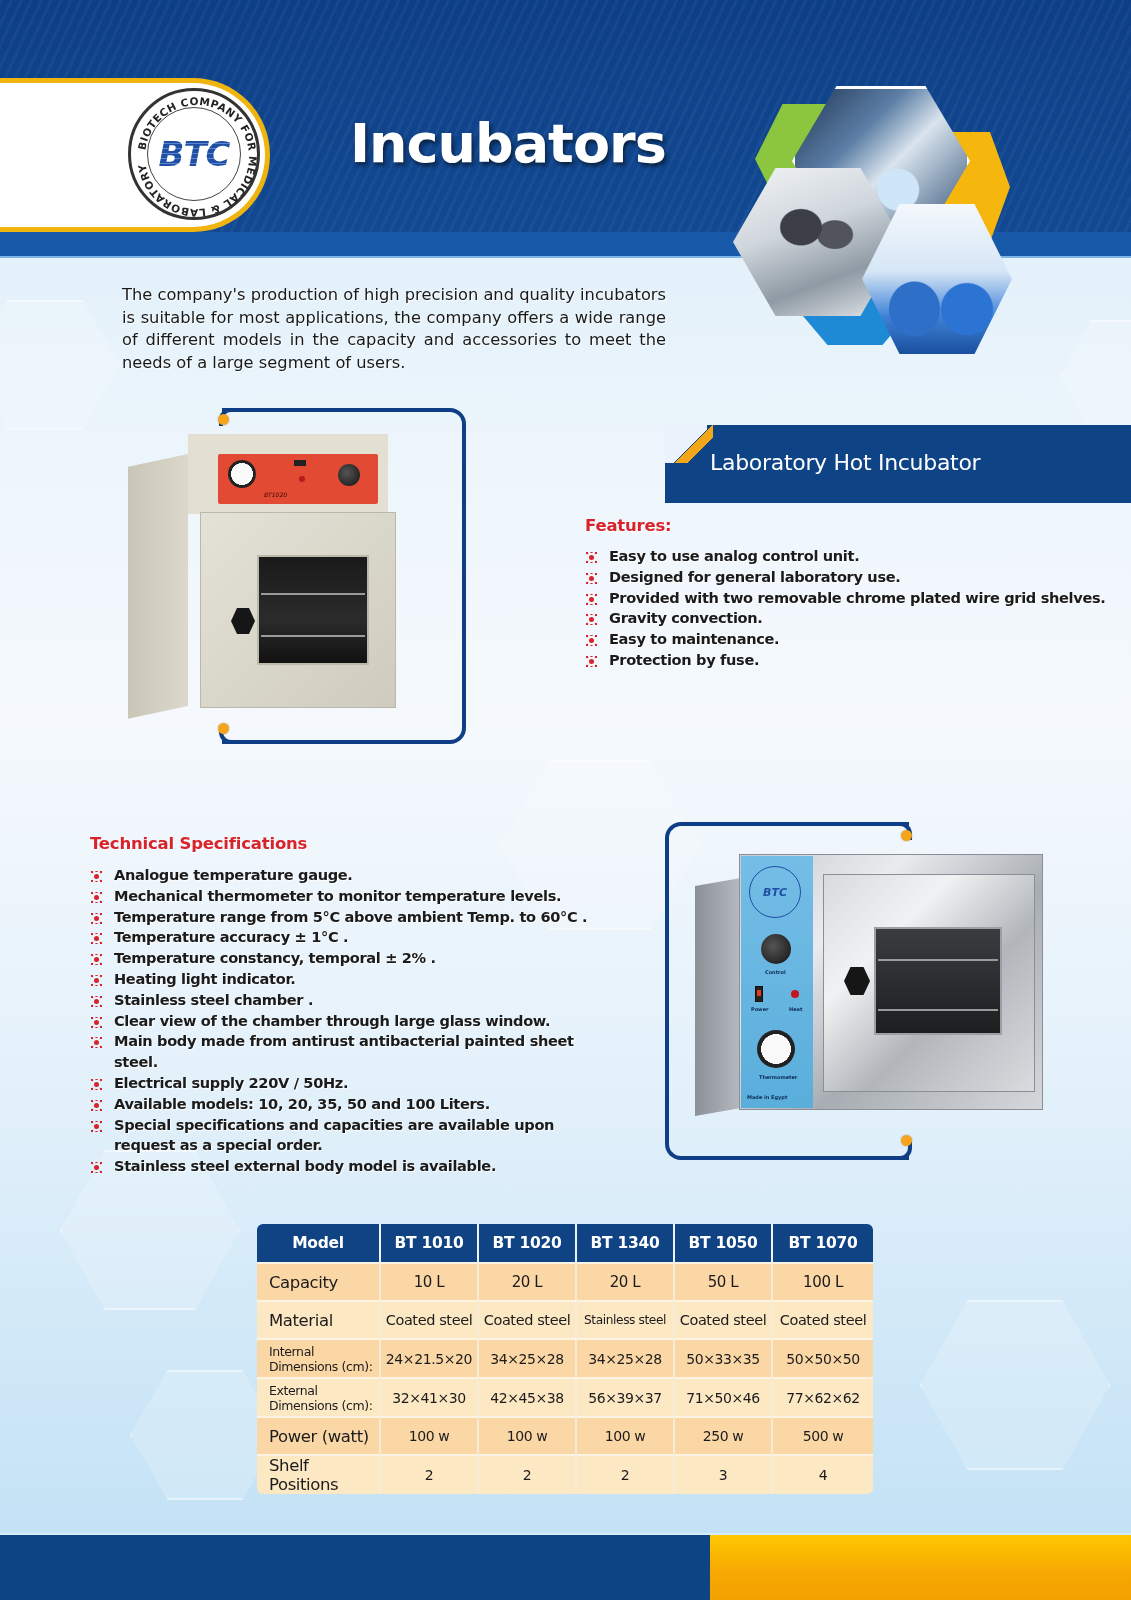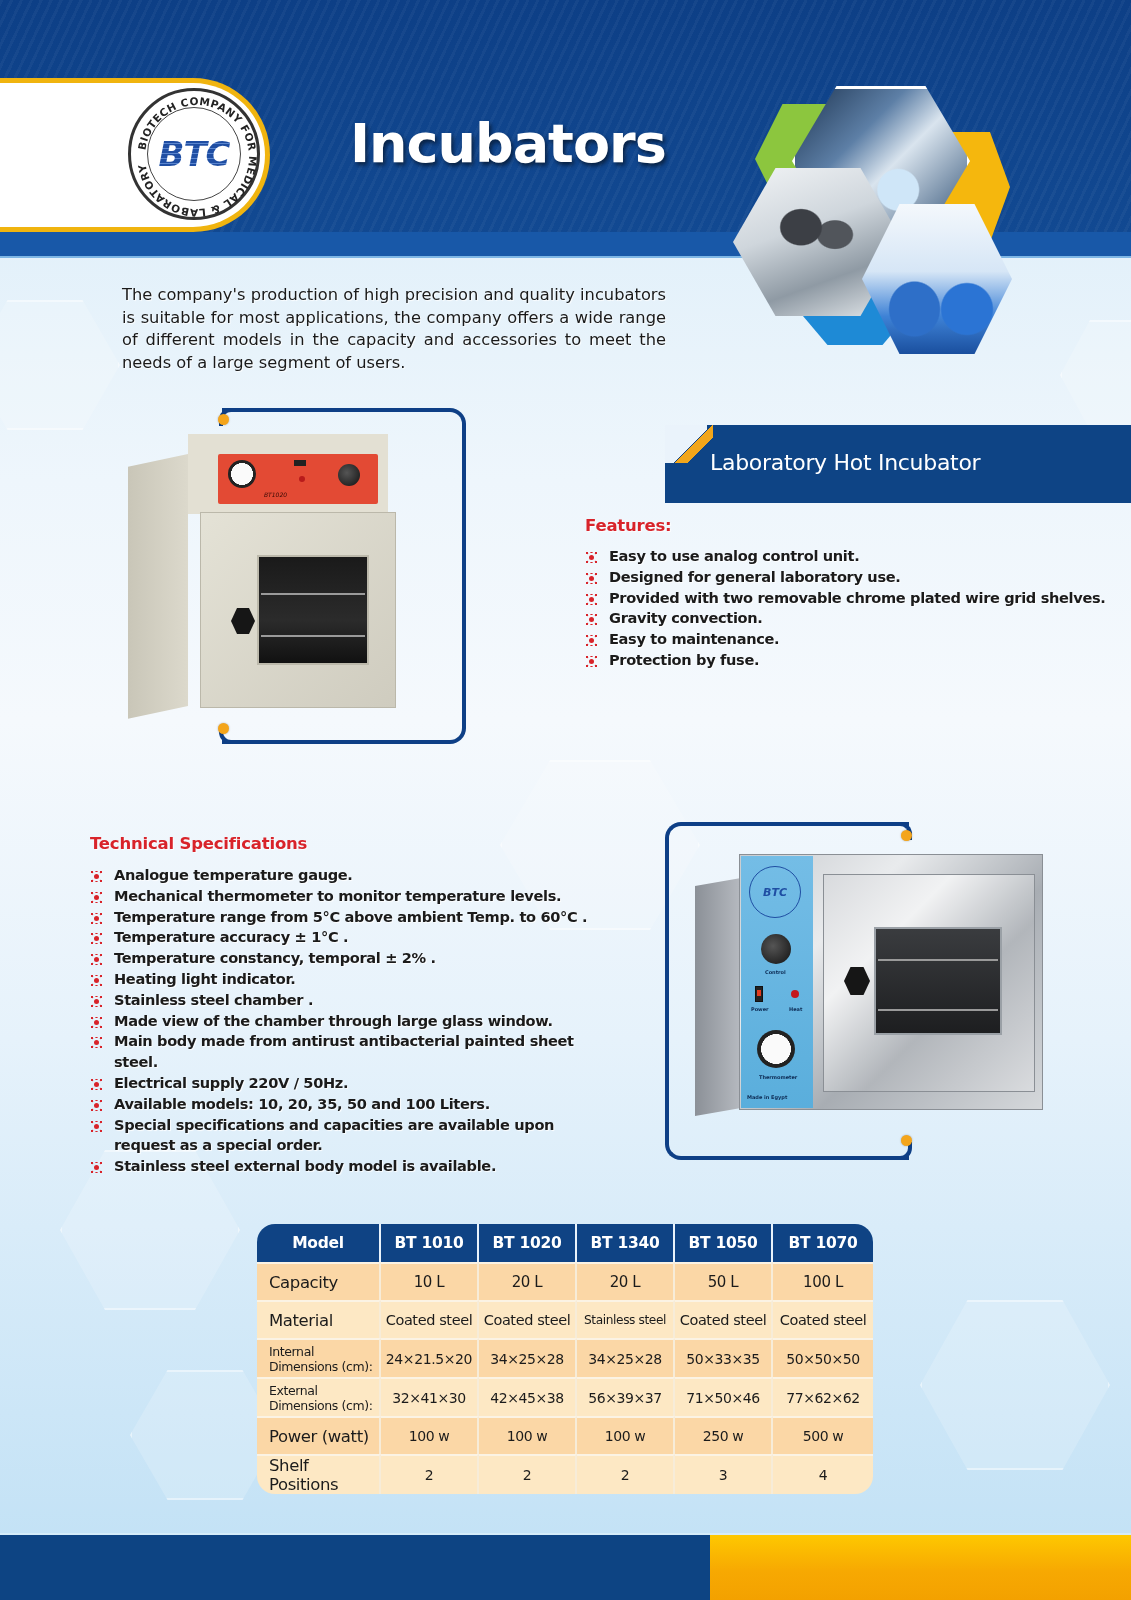--- a/index.html
+++ b/index.html
@@ -162,21 +162,21 @@
       radial-gradient(circle at 90% 10%, #d8232a 0 1.2px, transparent 1.5px),
       radial-gradient(circle at 10% 90%, #d8232a 0 1.2px, transparent 1.5px),
       radial-gradient(circle at 90% 90%, #d8232a 0 1.2px, transparent 1.5px),
       radial-gradient(circle at 50% 0%, #d8232a 0 1px, transparent 1.3px),
       radial-gradient(circle at 50% 100%, #d8232a 0 1px, transparent 1.3px);
   }
   
   .spec-table {
     position: absolute; left: 257px; top: 1224px; width: 616px;
     border-collapse: separate; border-spacing: 0;
-    border-radius: 18px; overflow: hidden;
+    border-radius: 6px; overflow: hidden;
   }
   .spec-table th {
     background: #0f4384; color: #fff; font-weight: bold; font-size: 15.5px;
     height: 38px; border-right: 2px solid #e9f2fa; letter-spacing: -0.3px;
   }
   .spec-table th:last-child, .spec-table td:last-child { border-right: none; }
   .spec-table td {
     text-align: center; font-size: 14px; color: #1b1b1b; border-right: 2px solid #f7ecd8;
     border-top: 2px solid #fbf3e4; letter-spacing: -0.4px;
   }
@@ -272,21 +272,21 @@
 
 <h3 class="section-heading" style="left:90px;top:834px;">Technical Specifications</h3>
 <ul class="bullet-list" style="left:91px;top:865px;width:510px;">
   <li><span class="bullet-icon"></span><span>Analogue temperature gauge.</span></li>
   <li><span class="bullet-icon"></span><span>Mechanical thermometer to monitor temperature levels.</span></li>
   <li><span class="bullet-icon"></span><span>Temperature range from 5°C above ambient Temp. to 60°C .</span></li>
   <li><span class="bullet-icon"></span><span>Temperature accuracy ± 1°C .</span></li>
   <li><span class="bullet-icon"></span><span>Temperature constancy, temporal ± 2% .</span></li>
   <li><span class="bullet-icon"></span><span>Heating light indicator.</span></li>
   <li><span class="bullet-icon"></span><span>Stainless steel chamber .</span></li>
-  <li><span class="bullet-icon"></span><span>Made view of the chamber through large glass window.</span></li>
+  <li><span class="bullet-icon"></span><span>Clear view of the chamber through large glass window.</span></li>
   <li><span class="bullet-icon"></span><span>Main body made from antirust antibacterial painted sheet steel.</span></li>
   <li><span class="bullet-icon"></span><span>Electrical supply 220V / 50Hz.</span></li>
   <li><span class="bullet-icon"></span><span>Available models: 10, 20, 35, 50 and 100 Liters.</span></li>
   <li><span class="bullet-icon"></span><span>Special specifications and capacities are available upon request as a special order.</span></li>
   <li><span class="bullet-icon"></span><span>Stainless steel external body model is available.</span></li>
 </ul>
 
 <div class="frame-right"></div>
 <span class="dot" style="left:901px;top:830px;"></span>
 <span class="dot" style="left:901px;top:1135px;"></span>

